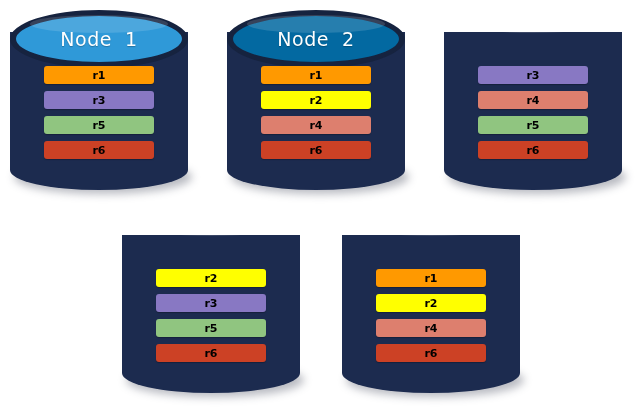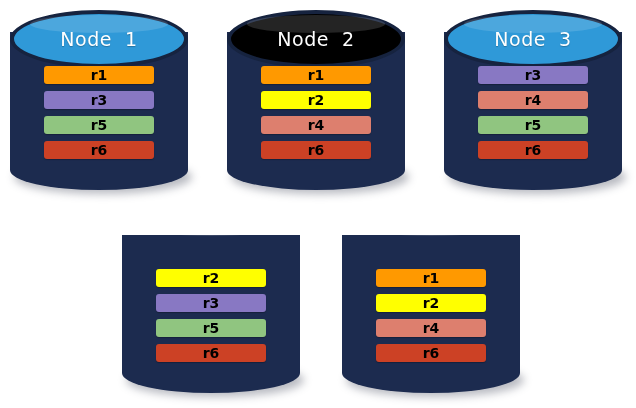--- a/index.html
+++ b/index.html
@@ -56,21 +56,21 @@
     z-index: 1;
   }
   .cyl-top {
     position: absolute;
     left: 0;
     right: 0;
     top: 0;
     height: 58px;
     border-radius: 50%;
     background: #2f99d8;
-    border: 4px solid #404040;
+    border: 6px solid #404040;
     box-sizing: border-box;
     z-index: 3;
     display: flex;
     align-items: center;
     justify-content: center;
   }
   .cyl-top-hi {
     position: absolute;
     left: 11%;
     right: 11%;
@@ -101,21 +101,21 @@
     align-items: center;
     gap: 7px;
   }
   .replica {
     width: 62%;
     height: 18px;
     border-radius: 3px;
     display: flex;
     align-items: center;
     justify-content: center;
-    font-size: 14px;
+    font-size: 11px;
     font-weight: bold;
     color: #000000;
     box-sizing: border-box;
     box-shadow: 0 1px 1px rgba(0,0,0,0.25);
   }
 </style>
 </head>
 <body style="background: rgb(255, 255, 255);">
 
 <div id="diagram">
@@ -139,21 +139,21 @@
         </div>
         <div class="replica" style="background: rgb(204, 65, 37); color: rgb(0, 0, 0);">
           <span>r6</span>
         </div>
       </div>
     </div>
     <div class="node" style="left: 227px; top: 10px; width: 178px; height: 180px;">
       <div class="cyl-shadow"></div>
       <div class="cyl-bottom" style="background: rgb(28, 43, 79);"></div>
       <div class="cyl-body" style="background: rgb(28, 43, 79);"></div>
-      <div class="cyl-top" style="background: #000000; border-color: rgb(22, 35, 63);">
+      <div class="cyl-top" style="background: #0369a1; border-color: rgb(22, 35, 63);">
         <span class="node-label" style="color: rgb(255, 255, 255);">Node  2</span>
       </div>
       <div class="cyl-top-hi"></div>
       <div class="replicas">
         <div class="replica" style="background: rgb(255, 153, 0); color: rgb(0, 0, 0);">
           <span>r1</span>
         </div>
         <div class="replica" style="background: rgb(255, 255, 0); color: rgb(0, 0, 0);">
           <span>r2</span>
         </div>
@@ -162,23 +162,20 @@
         </div>
         <div class="replica" style="background: rgb(204, 65, 37); color: rgb(0, 0, 0);">
           <span>r6</span>
         </div>
       </div>
     </div>
     <div class="node" style="left: 444px; top: 10px; width: 178px; height: 180px;">
       <div class="cyl-shadow"></div>
       <div class="cyl-bottom" style="background: rgb(28, 43, 79);"></div>
       <div class="cyl-body" style="background: rgb(28, 43, 79);"></div>
-      <div class="cyl-top" style="background: rgb(47, 153, 216); border-color: rgb(22, 35, 63);">
-        <span class="node-label" style="color: rgb(255, 255, 255);">Node  3</span>
-      </div>
       <div class="cyl-top-hi"></div>
       <div class="replicas">
         <div class="replica" style="background: rgb(136, 120, 195); color: rgb(0, 0, 0);">
           <span>r3</span>
         </div>
         <div class="replica" style="background: rgb(221, 127, 110); color: rgb(0, 0, 0);">
           <span>r4</span>
         </div>
         <div class="replica" style="background: rgb(144, 197, 128); color: rgb(0, 0, 0);">
           <span>r5</span>

